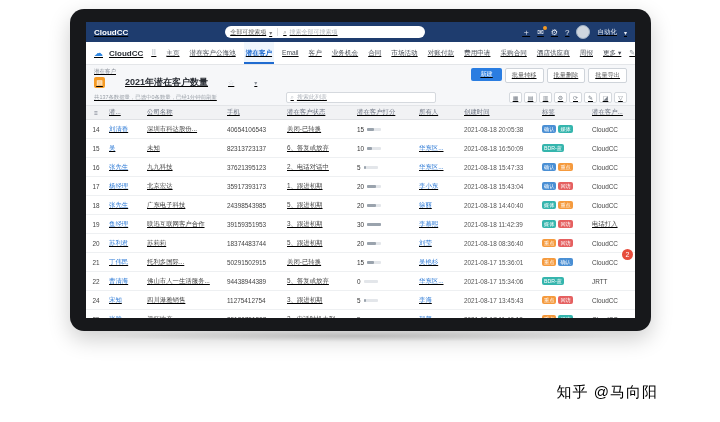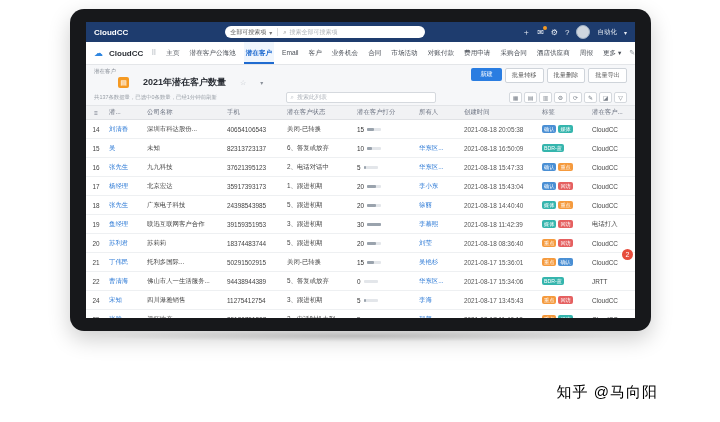--- a/index.html
+++ b/index.html
@@ -1,21 +1,21 @@
 <!DOCTYPE html>
 <html><head>
 <meta charset="utf-8">
 <style>
   html,body{margin:0;padding:0;}
   body{width:720px;height:422px;background:#ffffff;position:relative;overflow:hidden;
        font-family:"Liberation Sans","DejaVu Sans",sans-serif;}
   
   .laptop{position:absolute;left:70px;top:9px;width:581px;height:322px;background:#17181b;
           border-radius:14px;padding:13px 16px;box-sizing:border-box;
-          box-shadow:0 8px 22px rgba(0,0,0,0.20);}
+          box-shadow:0 8px 22px rgba(0,0,0,0.20);text-decoration:underline;}
   .screen{width:549px;height:296px;background:#fff;overflow:hidden;position:relative;
           display:flex;flex-direction:column;}
   .base-shadow{position:absolute;left:95px;top:330px;width:530px;height:12px;
           background:radial-gradient(ellipse at center,rgba(0,0,0,0.16) 0%,rgba(0,0,0,0) 70%);}
   .watermark{position:absolute;right:62px;bottom:20px;font-size:15px;color:#000000;letter-spacing:1px;}
   
   .topbar{height:20px;background:#1e3c6e;display:flex;align-items:center;padding:0 8px;gap:8px;flex:0 0 auto;}
   .brand{font-size:8px;font-weight:bold;color:#fff;}
   .tb-search{margin:0 auto;width:190px;height:12px;background:#fff;border-radius:7px;
              display:flex;align-items:center;font-size:6px;color:#777;padding:0 5px;gap:3px;}
@@ -36,21 +36,21 @@
   .nav-brand{font-size:8px;font-weight:bold;color:#2b2f36;}
   .grid-icon{color:#98a0a8;font-size:7px;margin:0 2px;}
   .tabs{display:flex;gap:6px;align-items:center;height:22px;}
   .tab{font-size:6.6px;color:#4a4f57;height:22px;line-height:22px;padding:0 2px;box-sizing:border-box;}
   .tab.active{color:#1f6bd0;font-weight:bold;border-bottom:2px solid #1f6bd0;background:#f0f6fd;}
   .edit-pencil{margin-left:auto;color:#8b929a;font-size:7px;}
   
   .hdr{background:#f6f7f9;border-bottom:1px solid #e3e5e8;padding:3px 8px 4px;flex:0 0 auto;height:41px;box-sizing:border-box;}
   .hdr-top{display:flex;align-items:flex-start;}
   .breadcrumb{font-size:5.5px;color:#8a9099;}
-  .title-row{display:flex;align-items:center;gap:14px;margin-top:1px;margin-left:24px;}
+  .title-row{display:flex;align-items:center;gap:20px;margin-top:1px;}
   .lead-icon{width:11px;height:11px;background:#f59a23;border-radius:2px;color:#fff;font-size:7px;
              display:flex;align-items:center;justify-content:center;}
   .page-title{font-size:9px;font-weight:bold;color:#2b2f36;}
   .star{color:#b9bfc7;font-size:7px;}
   .title-caret{color:#8a9099;font-size:6px;}
   .hdr-buttons{margin-left:auto;display:flex;gap:3px;align-items:flex-start;}
   .btn-primary{background:#2a7de1;color:#fff;font-size:6.2px;padding:2px 9px;border-radius:2px;border:none;}
   .sec-group{display:flex;gap:3px;}
   .btn-sec{background:#fff;color:#555;font-size:6.2px;padding:2px 6px;border-radius:2px;border:1px solid #cfd4da;}
   .hdr-bottom{display:flex;align-items:center;margin-top:3px;}

